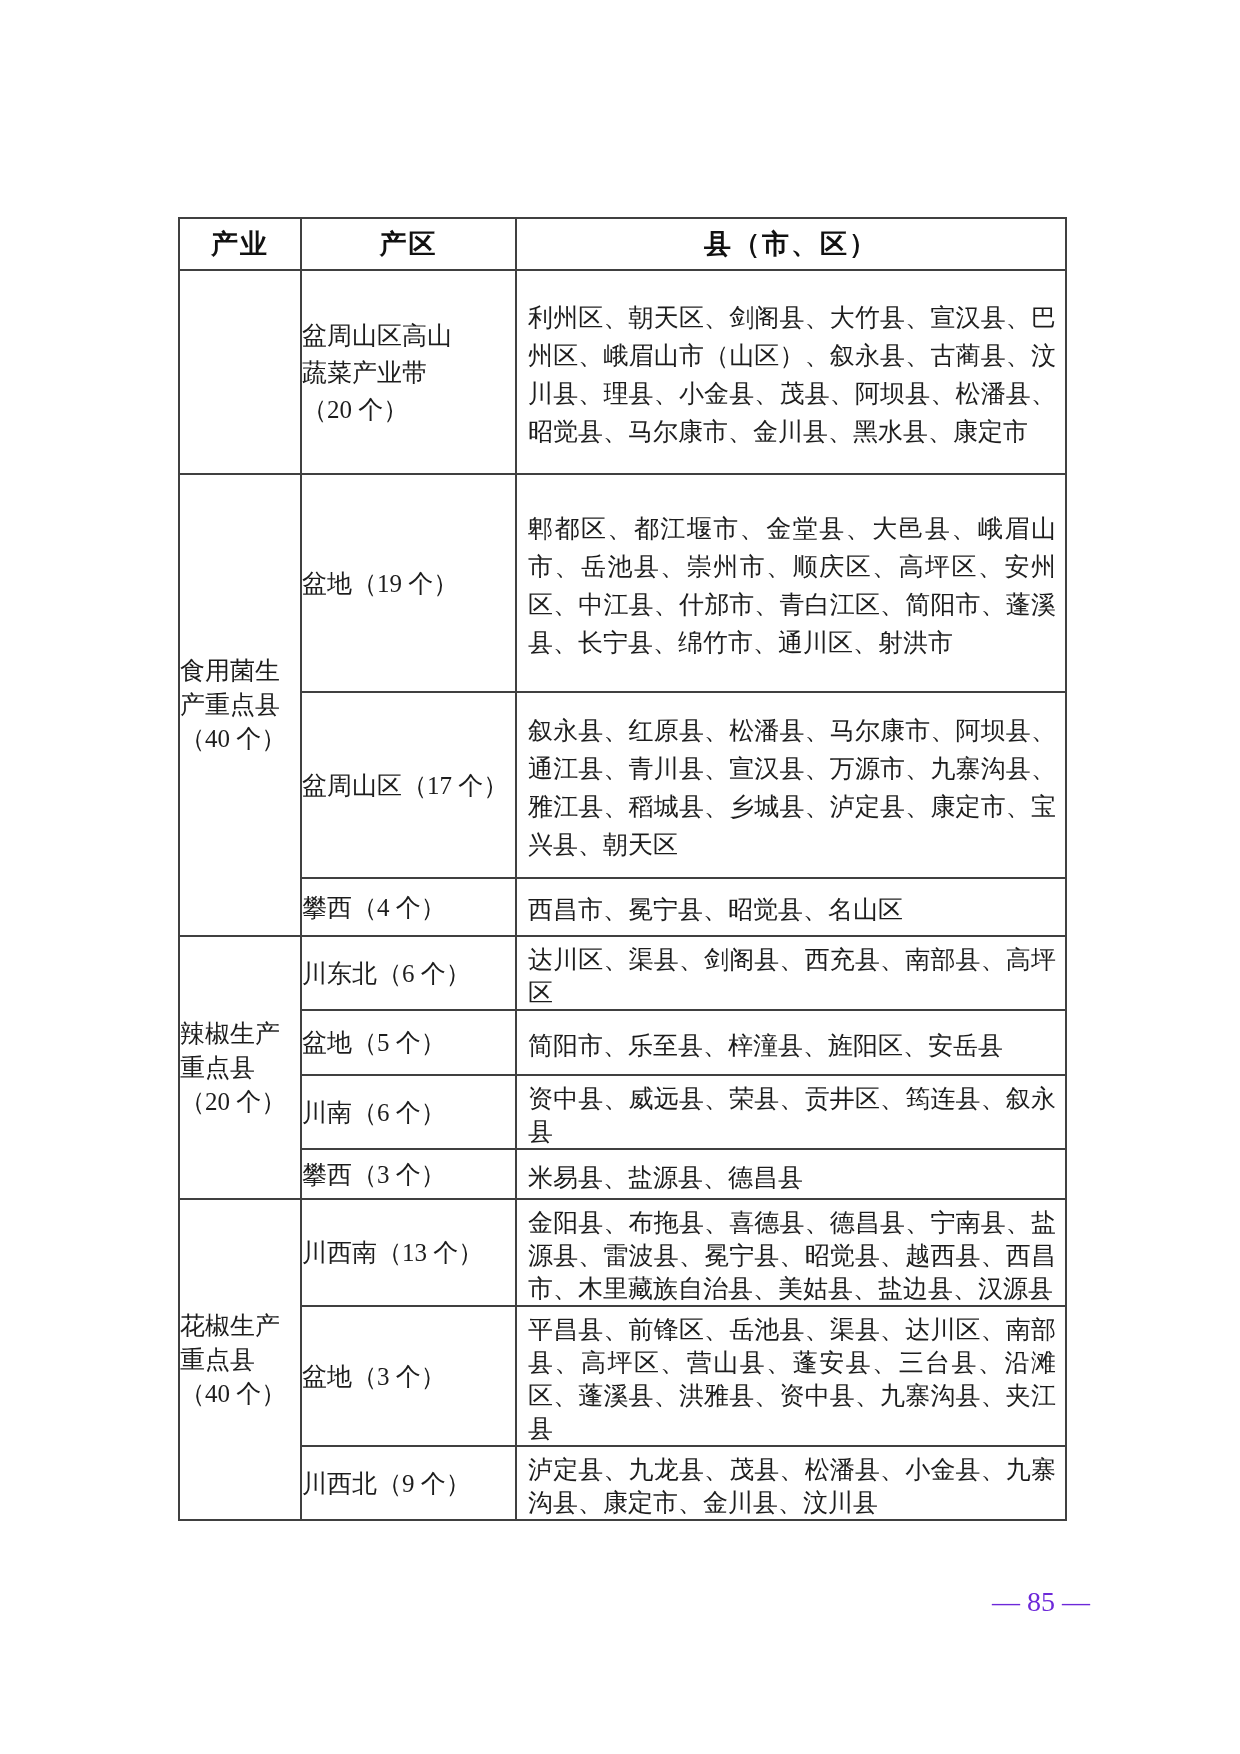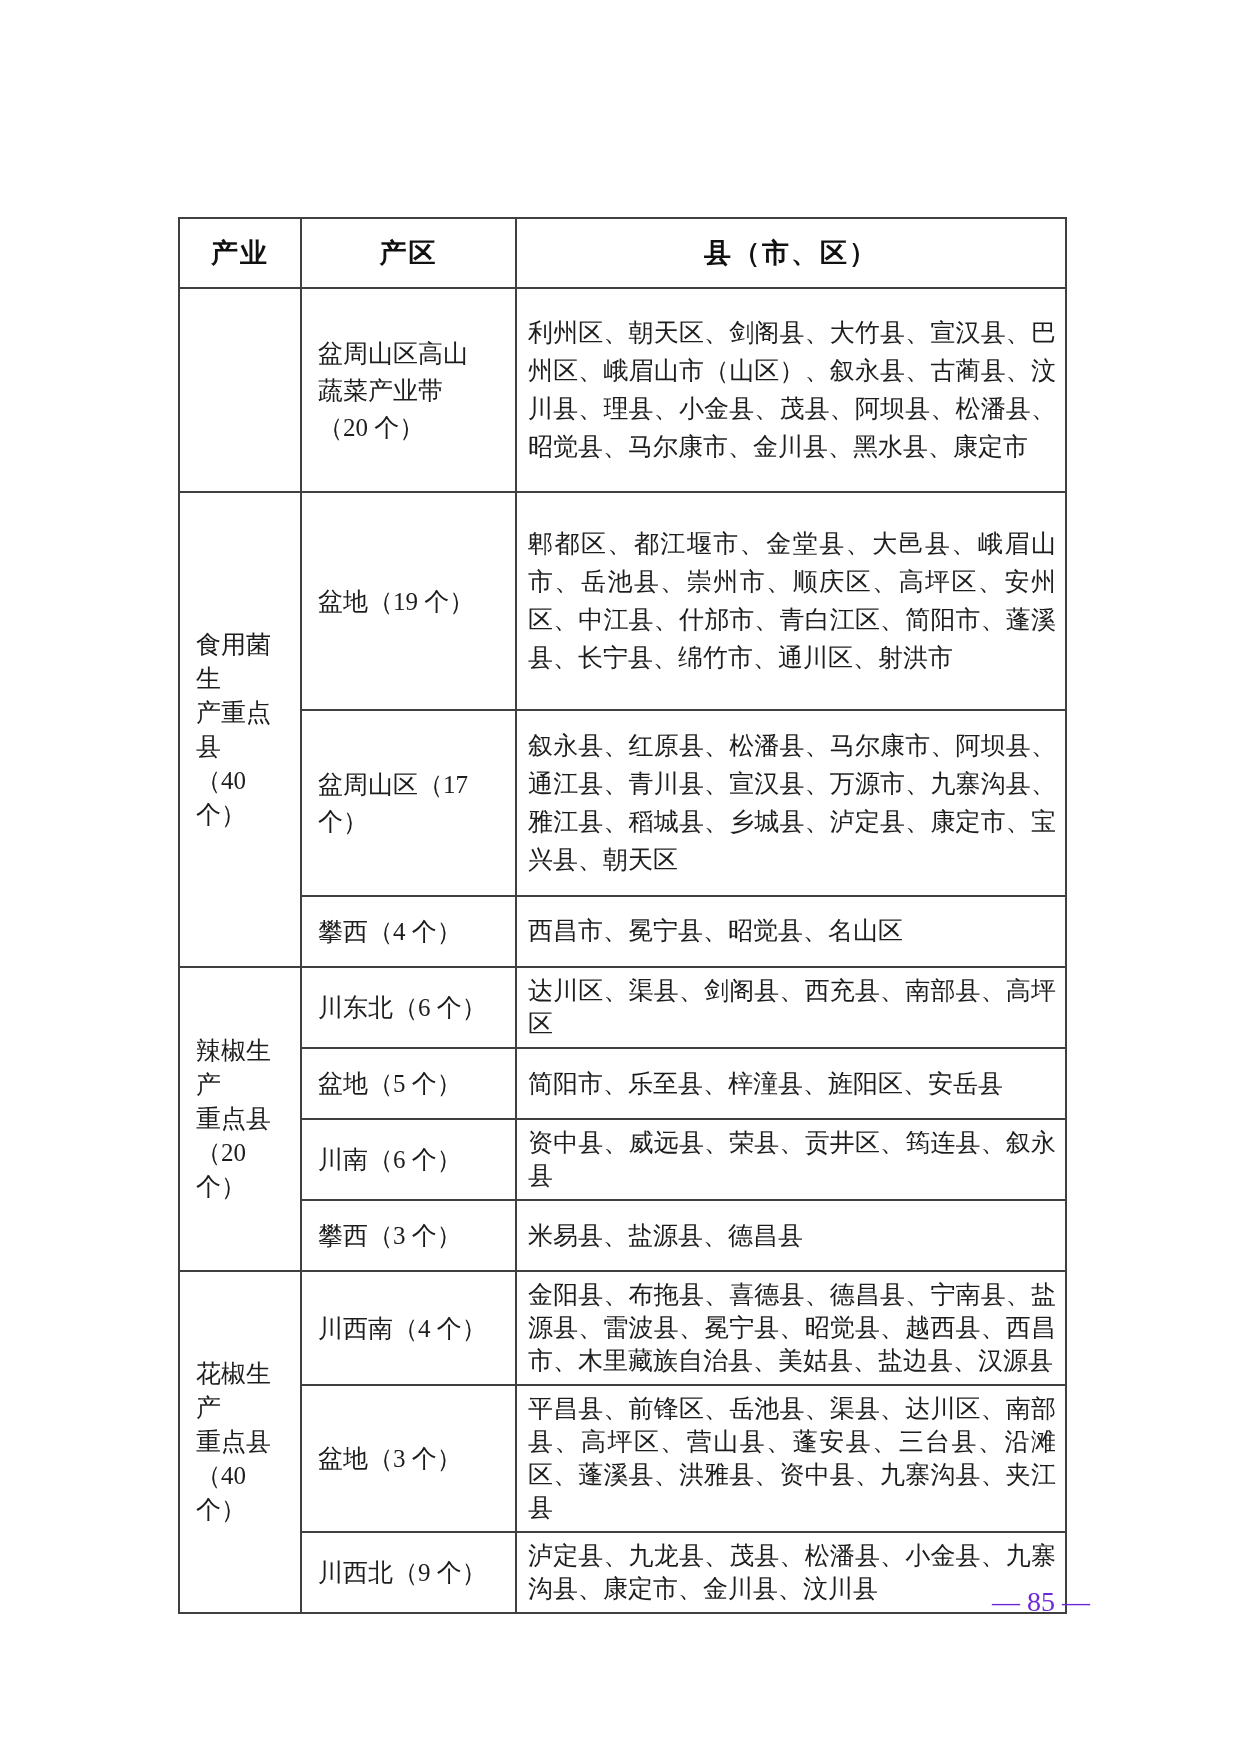--- a/index.html
+++ b/index.html
@@ -15,21 +15,21 @@
   table.main {
     position:absolute;
     left:178px;
     top:217px;
     width:887px;
     border-collapse:collapse;
     table-layout:fixed;
   }
   th, td {
     border:2px solid #404040;
-    padding:16px;
+    padding:0;
     vertical-align:middle;
     overflow:hidden;
   }
   th {
     font-family:"Liberation Sans","DejaVu Sans",sans-serif;
     font-weight:bold;
     font-size:27px;
     text-align:center;
     letter-spacing:2px;
     color:#111111;
@@ -40,21 +40,21 @@
     white-space:pre-line;
     line-height:34px;
   }
   td.region {
     white-space:pre-line;
     line-height:37px;
     margin-left:20px;
   }
   td.counties {
     text-align:justify;
-    padding:6px 9px 7px 11px;
+    padding:6px 9px 0 11px;
   }
   .lh38 { line-height:38px; }
   .lh33 { line-height:33px; }
   
   tr.rh  { height:52px;  }
   tr.r1  { height:204px; }
   tr.r2  { height:218px; }
   tr.r3  { height:186px; }
   tr.r4  { height:58px;  }
   tr.r5  { height:72px;  }
@@ -133,21 +133,21 @@
     </tr>
     <tr class="r8">
       <td class="region">攀西（3 个）</td>
       <td class="counties lh33">米易县、盐源县、德昌县</td>
     </tr>
 
     <tr class="r9">
       <td class="industry" rowspan="3">花椒生产
 重点县
 （40 个）</td>
-      <td class="region">川西南（4 个）</td>
+      <td class="region">川西南（13 个）</td>
       <td class="counties lh33">金阳县、布拖县、喜德县、德昌县、宁南县、盐源县、雷波县、冕宁县、昭觉县、越西县、西昌市、木里藏族自治县、美姑县、盐边县、汉源县</td>
     </tr>
     <tr class="r10">
       <td class="region">盆地（3 个）</td>
       <td class="counties lh33">平昌县、前锋区、岳池县、渠县、达川区、南部县、高坪区、营山县、蓬安县、三台县、沿滩区、蓬溪县、洪雅县、资中县、九寨沟县、夹江县</td>
     </tr>
     <tr class="r11">
       <td class="region">川西北（9 个）</td>
       <td class="counties lh33">泸定县、九龙县、茂县、松潘县、小金县、九寨沟县、康定市、金川县、汶川县</td>
     </tr>

